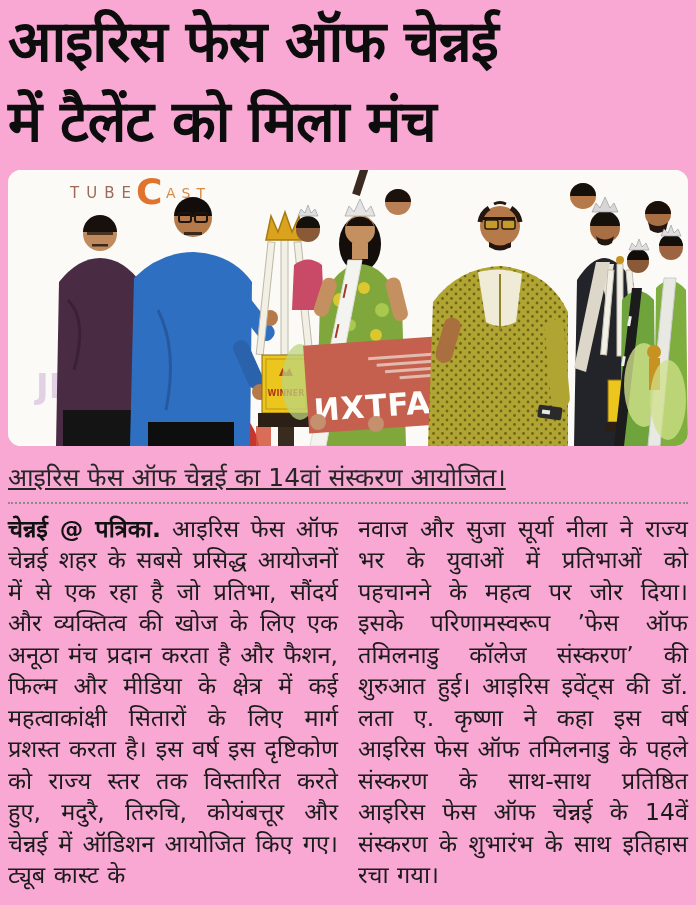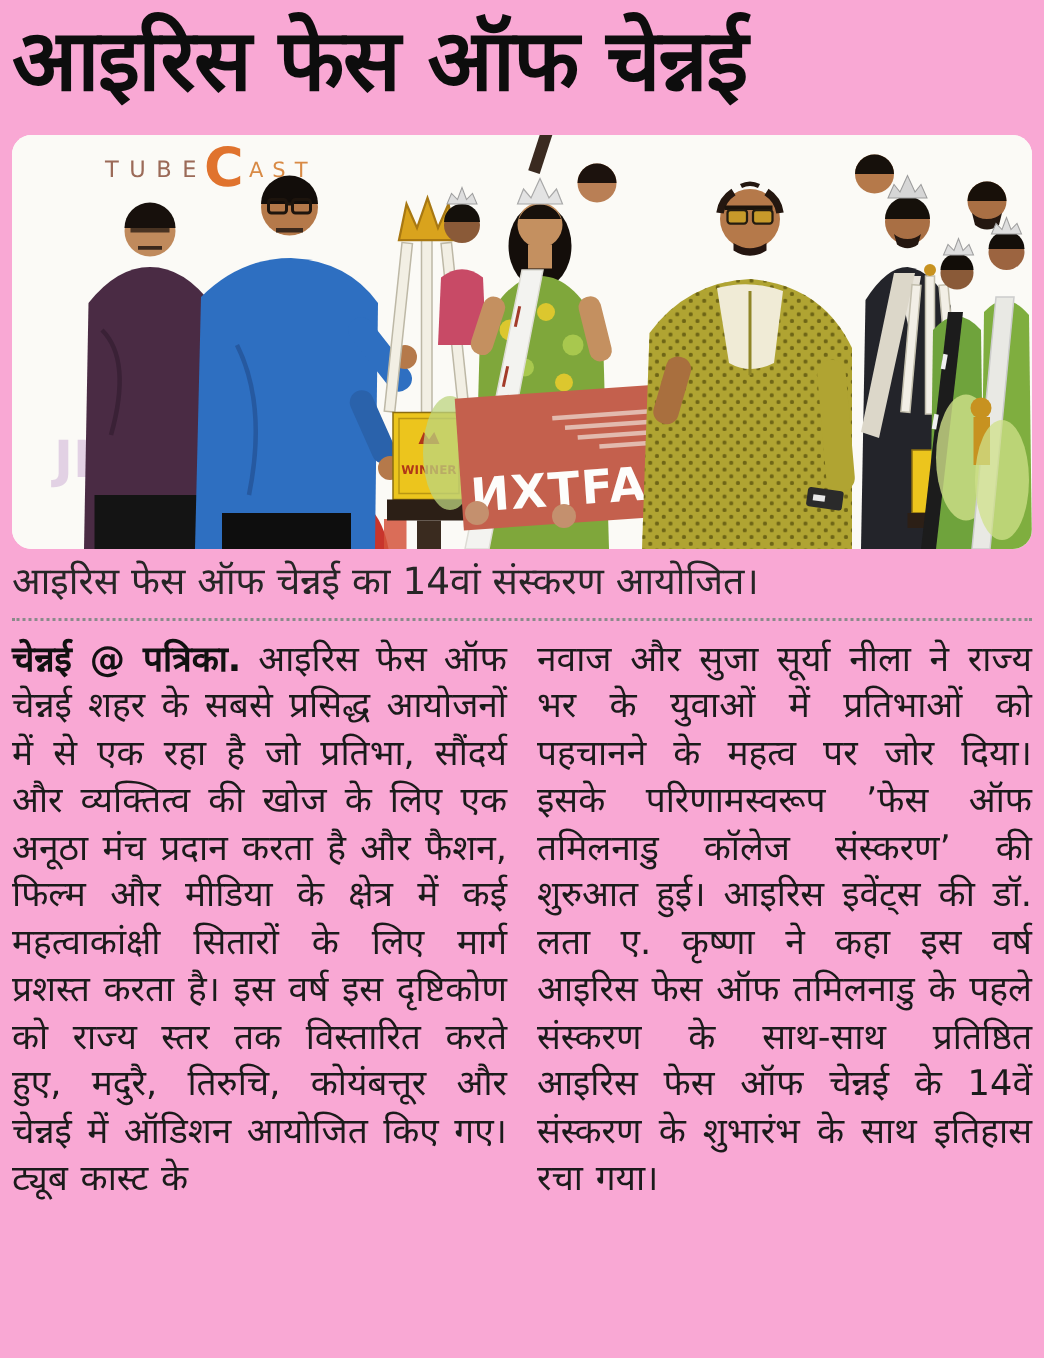--- a/index.html
+++ b/index.html
@@ -18,22 +18,22 @@
   }
   .headline span { display:block; white-space:nowrap; }
   
   .photo-wrap {
     margin:8px 8px 0 8px; height:276px; border-radius:13px;
     overflow:hidden; background:#fbfaf6; position:relative;
   }
   .photo-wrap svg { display:block; width:100%; height:100%; }
   
   .caption {
-    margin:7px 8px 0 8px; font-size:25px; line-height:1.2;
-    color:#262626; font-family:"DejaVu Sans", sans-serif;
+    margin:17px 8px 0 8px; font-size:25px; line-height:1.2;
+    color:#262626; font-family:"DejaVu Sans", sans-serif;text-decoration:underline;
   }
   .dotted-rule {
     margin:9px 8px 0 8px; border-top:2px dotted #8a8a8a; height:0;
   }
   
   .article {
     margin:10px 8px 0 8px; display:flex; gap:20px;
   }
   .col {
     flex:1; font-size:23.5px; line-height:31.5px;
@@ -43,20 +43,21 @@
   }
   .lead { font-weight:800; color:#111; }
 </style>
 </head>
 <body>
 
 <div class="page">
 
   <h1 class="headline">
     <span>आइरिस फेस ऑफ चेन्नई</span>
+    <span>में टैलेंट को मिला मंच</span>
   </h1>
 
   <figure class="photo-wrap">
     <svg viewBox="0 0 680 276" preserveAspectRatio="none">
 
       <rect x="0" y="0" width="680" height="276" fill="#fbfaf6"></rect>
       <text x="28" y="228" font-size="34" font-weight="bold" fill="#dcc8e0" opacity="0.8">JL</text>
       <path d="M215,276 L223,236 C234,243 247,252 251,276 Z" fill="#c8352c"></path>
       <rect x="248" y="256" width="15" height="20" fill="#d4543c" opacity="0.85"></rect>
 

